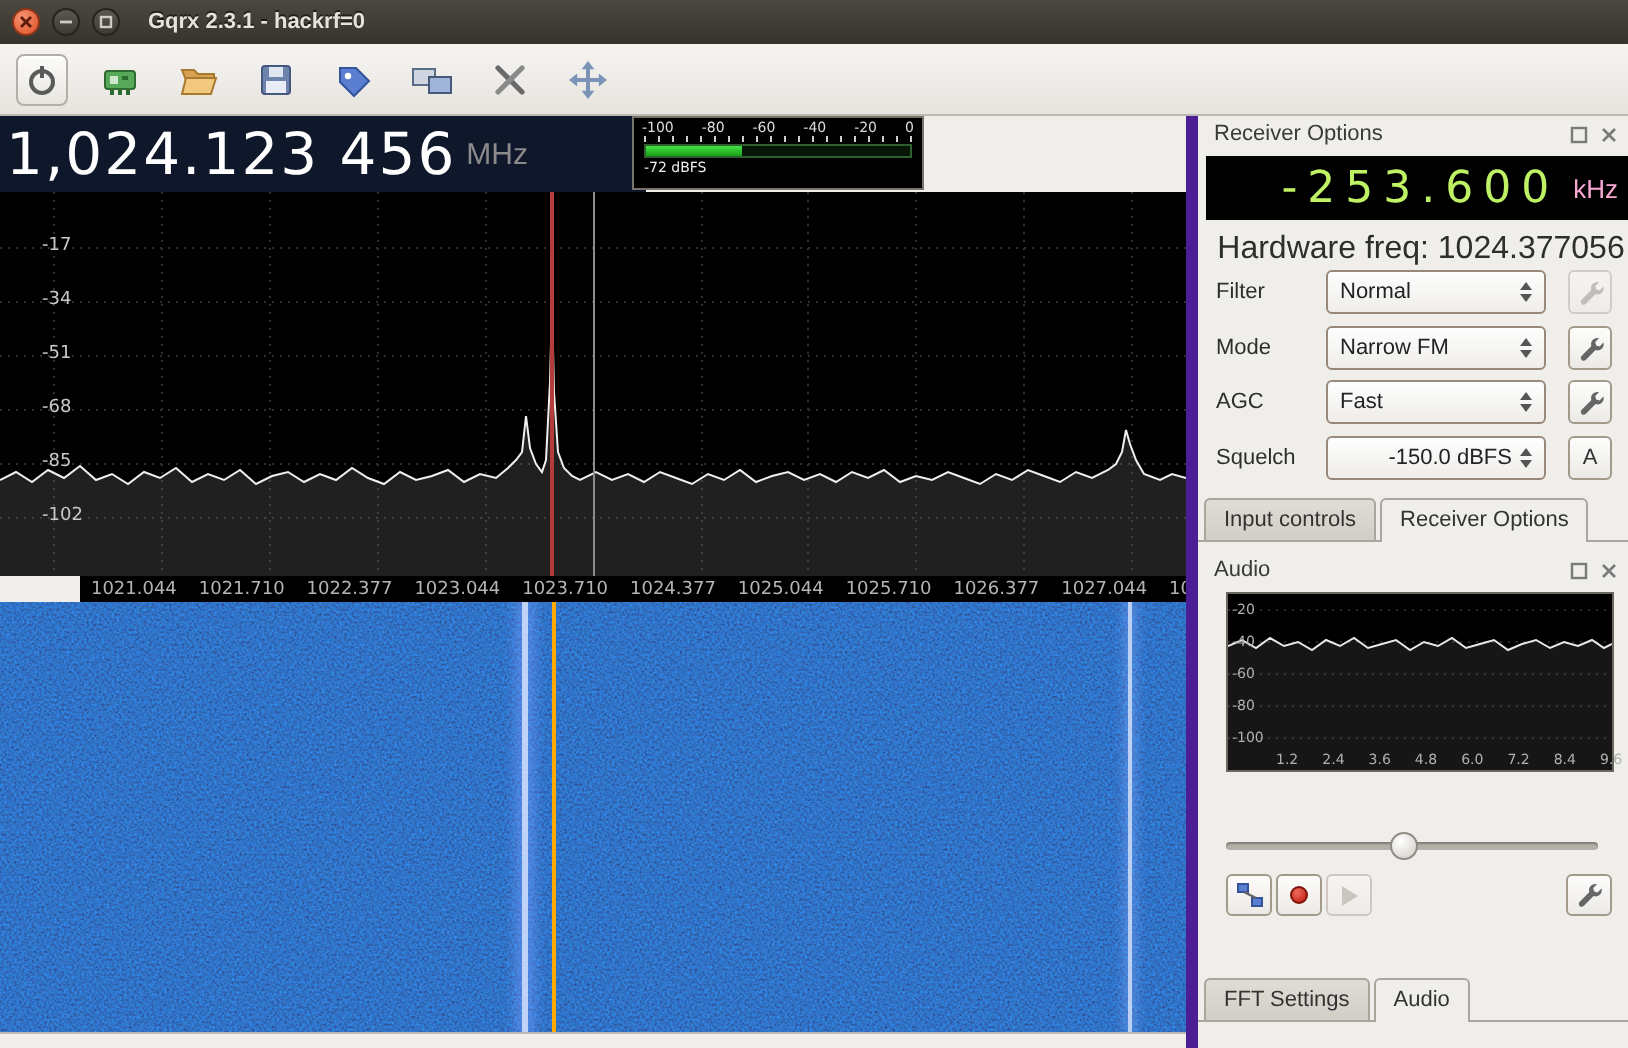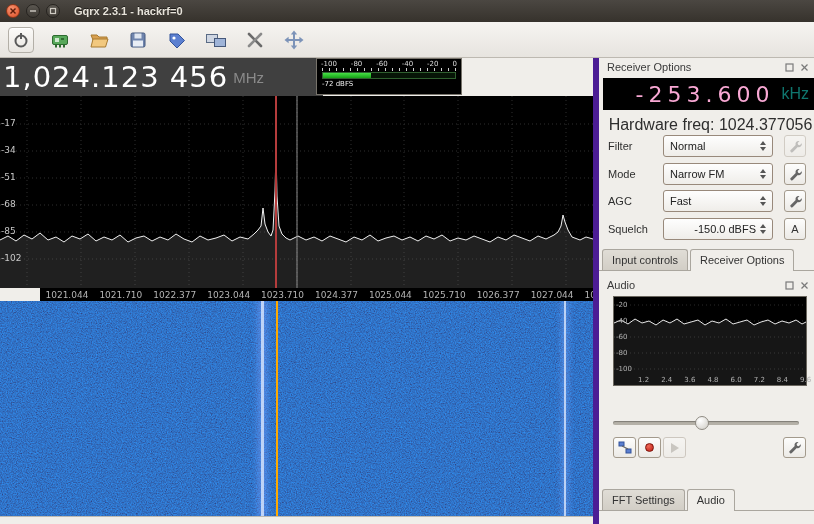--- a/index.html
+++ b/index.html
@@ -20,37 +20,37 @@
   .toolbar { position:absolute; top:22px; left:0; width:100%; height:36px;
     background:linear-gradient(#f6f4f1,#e7e4df); border-bottom:1px solid #bdb9b1;
     display:flex; align-items:center; gap:13px; padding-left:8px; }
   .tb { width:26px; height:26px; background:transparent; border:none; display:flex;
     align-items:center; justify-content:center; cursor:default; }
   .tb.framed { border:1px solid #b3afa7; border-radius:4px;
     background:linear-gradient(#fcfbf9,#e9e6e1); box-shadow:inset 0 1px 0 #fff; }
 
   
   .freq-row { position:absolute; top:58px; left:0; width:593px; height:38px; background:#f0eeea; }
-  .lcd-main { position:absolute; left:0; top:0; width:323px; height:38px; background:#404040;
+  .lcd-main { position:absolute; left:0; top:0; width:323px; height:38px; background:#0f172a;
     display:flex; align-items:center; padding-left:3px; }
   .lcd-main .digits { font-family:"DejaVu Sans", sans-serif; font-size:29px; color:#fff; letter-spacing:1px; white-space:nowrap; }
   .lcd-main .unit { color:#8a8a8a; font-size:15px; margin-left:5px; }
 
   .meter { position:absolute; left:316px; top:0; width:146px; height:37px; background:#000;
     border:1px solid #77736b; }
   .meter-ticks { display:flex; justify-content:space-between; padding:1px 4px 0 4px; }
   .meter-ticks span { color:#ddd; font-size:7px; font-family:"DejaVu Sans", sans-serif; }
   .meter-ruler { height:3px; margin:0 5px;
     background:repeating-linear-gradient(to right, #cfcfcf 0 1px, transparent 1px 7px); }
   .meter-bar { height:7px; margin:1px 5px 1px 5px; border:1px solid #2f5f2f; position:relative; background:#071507; }
   .meter-fill { position:absolute; left:0; top:0; bottom:0; width:36%; background:linear-gradient(#46e046,#17a017); }
   .meter-value { display:block; color:#eee; font-size:7px; padding-left:5px; font-family:"DejaVu Sans", sans-serif; }
 
   .spectrum { position:absolute; top:96px; left:0; width:593px; height:192px; background:#000; overflow:hidden; }
-  .db-label { position:absolute; left:1px; color:#c8c8c8; font-size:9px; font-family:"DejaVu Sans", sans-serif; line-height:10px; }
+  .db-label { position:absolute; left:1px; color:#c8c8c8; font-size:9px; font-family:"DejaVu Sans", sans-serif; line-height:10px;padding-left:20px; }
 
   .freq-axis { position:absolute; top:288px; left:0; width:593px; height:13px; background:#000;
     display:flex; justify-content:space-around; align-items:center;margin-left:40px; }
   .freq-axis span { color:#b4b4b4; font-size:9px; font-family:"DejaVu Sans", sans-serif; }
 
   .waterfall { position:absolute; top:301px; left:0; width:593px; height:215px; background:#000060; overflow:hidden; }
   .wf-col1 { position:absolute; top:0; bottom:0; left:261px; width:3px; background:rgba(215,228,255,.85);
     box-shadow:0 0 7px 3px rgba(120,160,255,.55); }
   .wf-tune { position:absolute; top:0; bottom:0; left:276px; width:2px; background:#ffaa00; }
   .wf-col2 { position:absolute; top:0; bottom:0; left:564px; width:2px; background:rgba(222,232,255,.8);
@@ -59,22 +59,22 @@
 
   
   .rpanel { position:absolute; top:58px; left:593px; width:221px; height:466px; background:#f0eeea;
     border-left:6px solid #4c1d95; }
   .panel-header { position:absolute; left:8px; font-size:11px; color:#3a3a3a; }
   .panel-icons { position:absolute; right:5px; display:flex; gap:5px; }
   .mini-ic { width:10px; height:10px; display:flex; align-items:center; justify-content:center; }
 
   .rx-lcd { position:absolute; top:20px; left:4px; width:212px; height:32px; background:#000;
     display:flex; align-items:center; justify-content:flex-end; padding-right:6px; }
-  .rx-lcd .digits { font-family:"DejaVu Sans", sans-serif; font-size:22px; color:#f9a8d4; letter-spacing:5px; }
-  .rx-lcd .unit { color:#0f766e; font-size:16px; margin-left:7px; }
+  .rx-lcd .digits { font-family:"DejaVu Sans", sans-serif; font-size:22px; color:#bef264; letter-spacing:5px; }
+  .rx-lcd .unit { color:#f9a8d4; font-size:13px; margin-left:7px; }
 
   .hwfreq { position:absolute; top:58px; left:8px; font-size:16px; color:#2e2e2e;text-align:center; }
 
   .form-row { position:absolute; left:8px; right:8px; height:23px; }
   .form-label { position:absolute; left:1px; top:5px; font-size:11px; color:#2e2e2e; }
   .combo { position:absolute; left:56px; top:0; width:110px; height:22px; border:1px solid #98897b;
     border-radius:3px; background:linear-gradient(#fefefe,#efede9); font-size:11px; color:#222;
     display:flex; align-items:center; padding-left:6px; }
   .combo.num { justify-content:flex-end; padding-right:16px; }
   .spin { position:absolute; right:4px; top:0; bottom:0; width:10px; display:flex;

